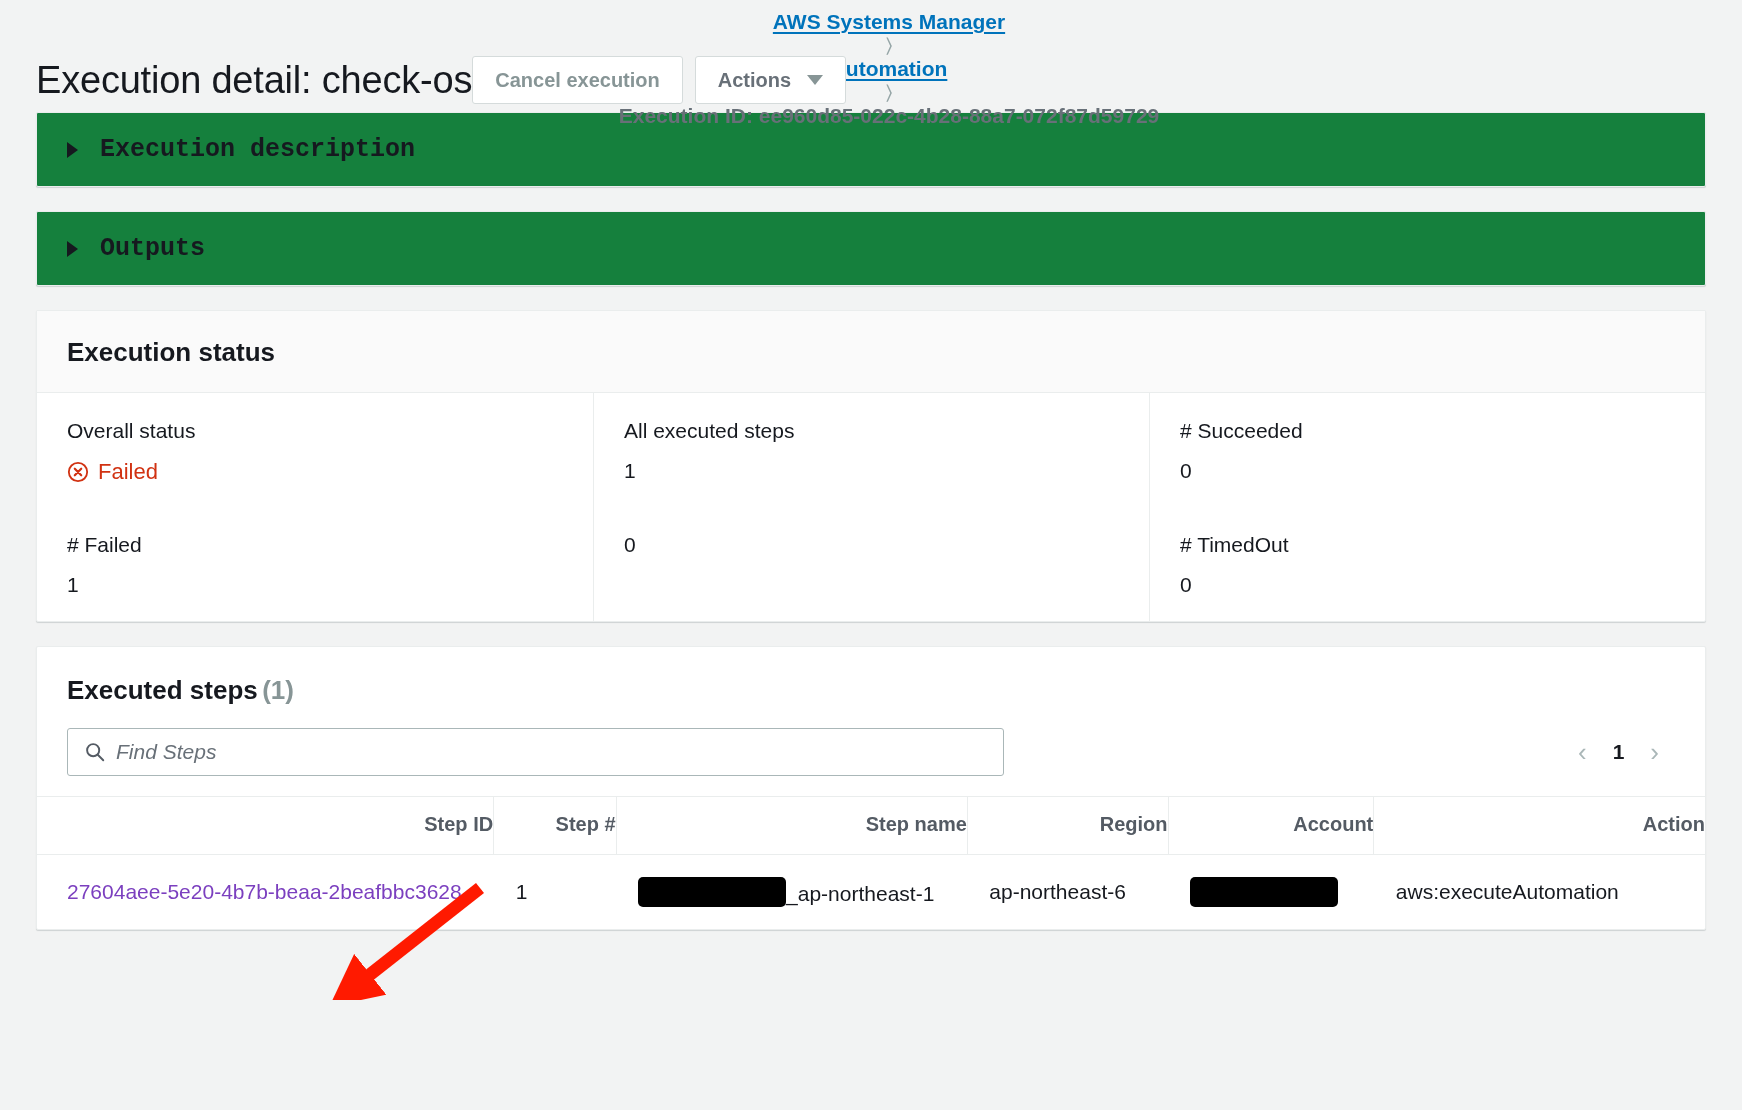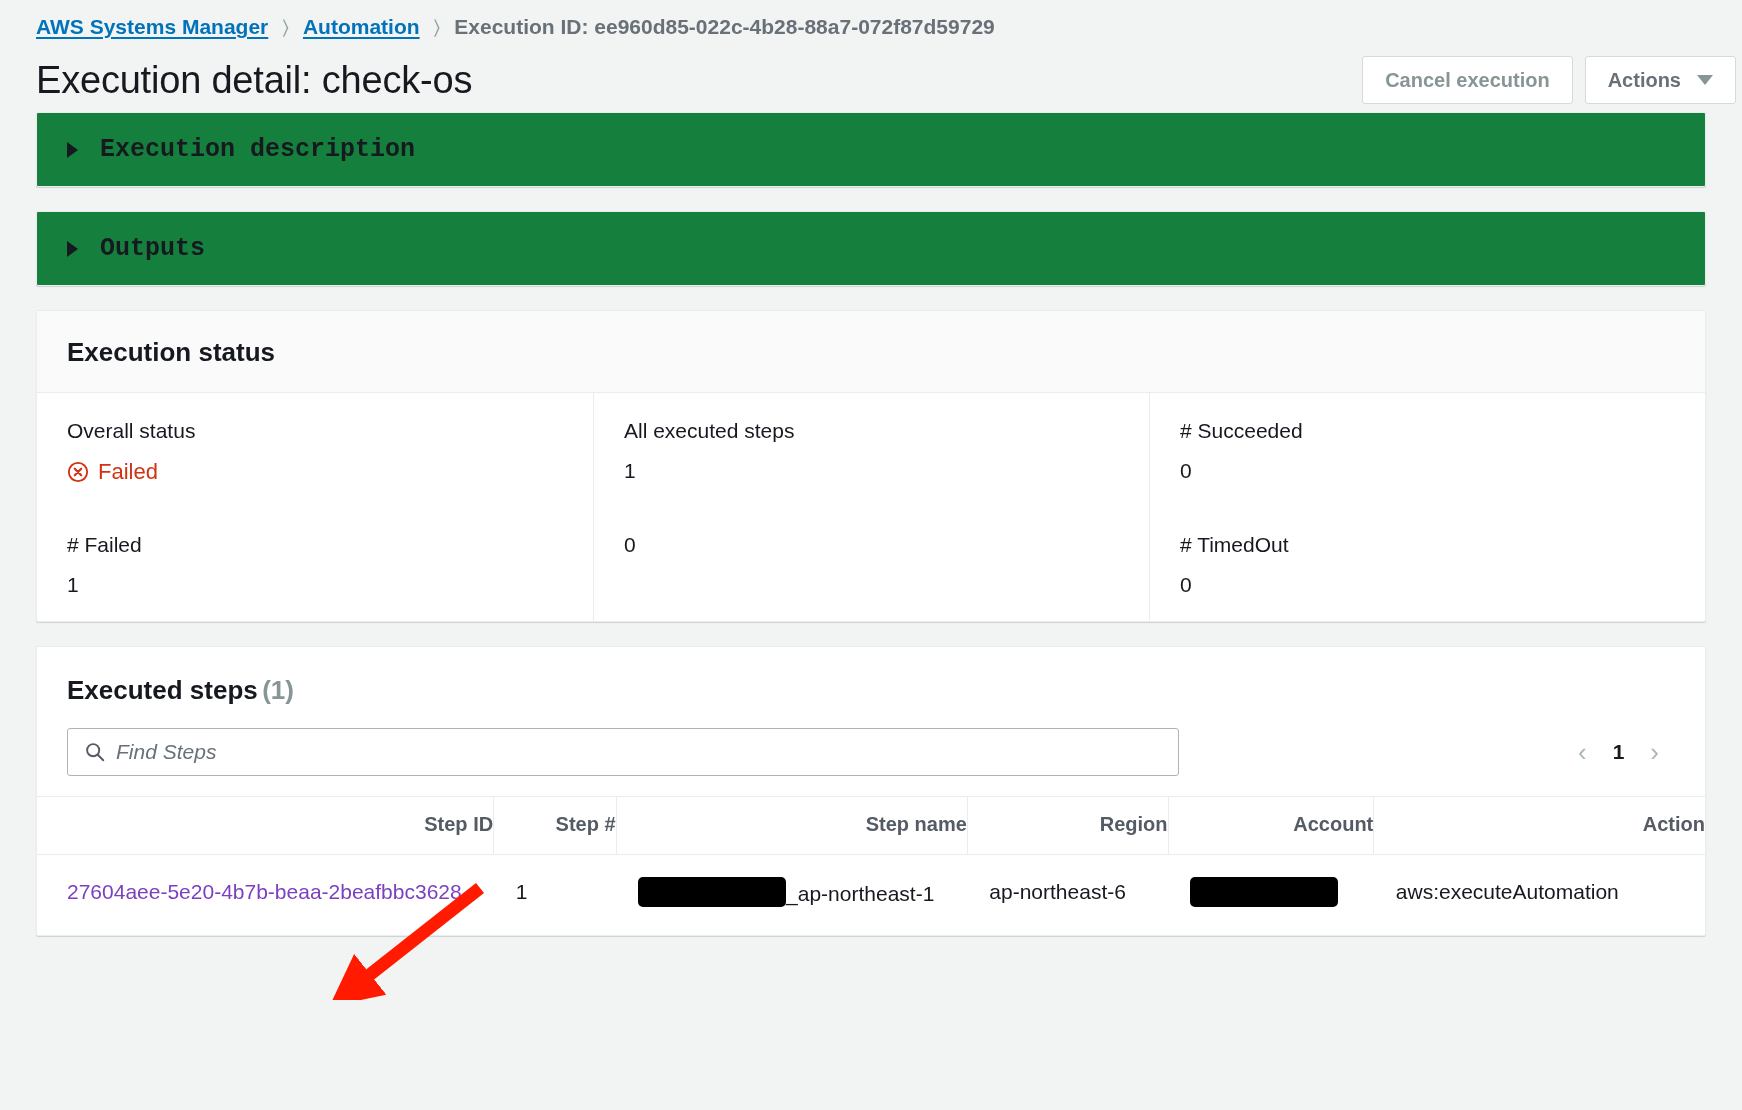--- a/index.html
+++ b/index.html
@@ -18,20 +18,21 @@
   }
 
   
   .breadcrumb {
     display: flex;
     align-items: center;
     padding: 10px 0 0 36px;
     height: 44px;
     font-size: 21px;
     font-weight: bold;
+    flex-direction: column;
   }
   .crumb-link {
     color: #0073bb;
     text-decoration: underline;
     text-underline-offset: 3px;
     cursor: pointer;
     white-space: nowrap;
   }
   .crumb-current {
     color: #687078;
@@ -41,21 +42,21 @@
     color: #95a5a6;
     margin: 0 14px;
     font-weight: normal;
     font-size: 20px;
   }
 
   
   .page-header {
     display: flex;
     align-items: center;
-    justify-content: space-between;
+    justify-content: flex-start;
     padding: 4px 14px 0 36px;
     height: 68px;
   }
   .page-title {
     font-size: 38px;
     font-weight: 400;
     color: #16191f;
     letter-spacing: -0.2px;
     white-space: nowrap;
   }
@@ -179,21 +180,21 @@
     font-weight: bold;
   }
   .steps-controls {
     display: flex;
     align-items: center;
     justify-content: space-between;
     padding: 22px 30px 20px 30px;
   }
   .search-box {
     position: relative;
-    width: 1112px;
+    width: 937px;
     height: 48px;
     border: 1px solid #aab7b8;
     border-radius: 3px;
     display: flex;
     align-items: center;
     background: #fff;
   }
   .search-icon {
     margin: 0 10px 0 16px;
     flex: none;
@@ -244,21 +245,21 @@
     padding: 16px 0 18px 0;
     border-top: 1px solid #eaeded;
     border-bottom: 1px solid #eaeded;
     white-space: nowrap;
   }
   table.steps-table th:first-child { padding-left: 30px; }
   table.steps-table th + th { border-left: 1px solid #eaeded; padding-left: 22px; }
   table.steps-table td {
     font-size: 21px;
     color: #16191f;
-    padding: 22px 0 28px 0;
+    padding: 22px 0 22px 0;
     vertical-align: middle;
     white-space: nowrap;
     overflow: hidden;
   }
   table.steps-table td:first-child { padding-left: 30px; }
   table.steps-table td + td { padding-left: 22px; }
 
   .step-link {
     color: #7b3fbf;
     text-decoration: none;

